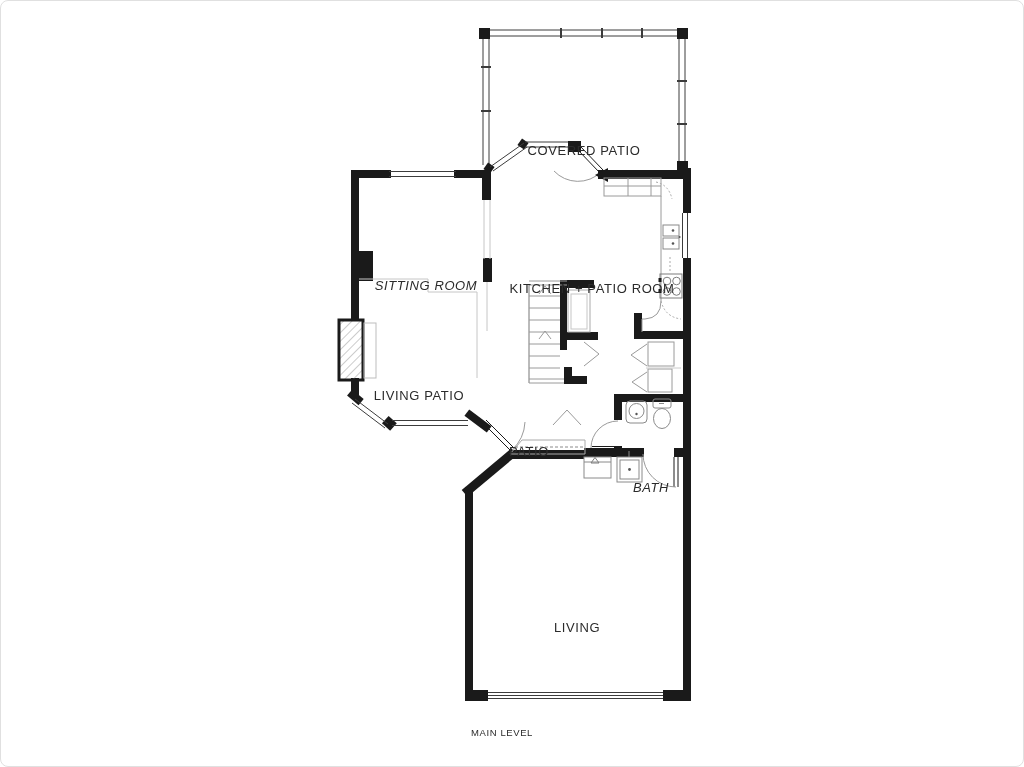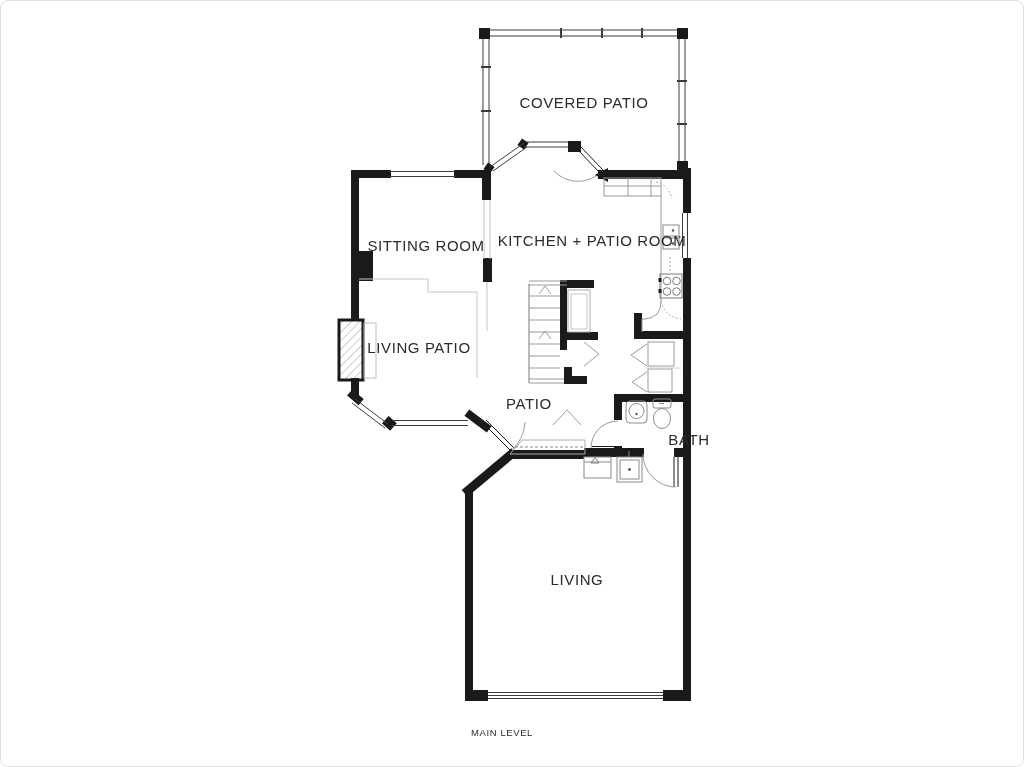--- a/index.html
+++ b/index.html
@@ -4,21 +4,21 @@
 <style>
   html,body{margin:0;padding:0;background:#ffffff;}
   #canvas{
     position:relative;width:1024px;height:767px;background:#ffffff;
     font-family:"Liberation Sans", sans-serif;overflow:hidden;
     border:1px solid #e0e0e0;border-radius:8px;box-sizing:border-box;
   }
   svg{position:absolute;left:0;top:0;}
   .room-label{
     position:absolute;transform:translate(-50%,-50%);
-    font-size:15px;letter-spacing:.6px;color:#2b2b2b;white-space:nowrap;
+    font-size:13px;letter-spacing:.6px;color:#2b2b2b;white-space:nowrap;margin-top:48px;
   }
   .level-label{
     position:absolute;transform:translate(-50%,-50%);
     font-size:9.5px;letter-spacing:.6px;color:#2b2b2b;white-space:nowrap;padding-left:16px;
   }
 </style>
 </head>
 <body>
 
 <div id="canvas">
@@ -245,21 +245,21 @@
   </g>
 
   <g stroke="#3c3c3c" stroke-width="1" fill="none">
     <line x1="487" y1="691.5" x2="662" y2="691.5"></line>
     <line x1="487" y1="694.5" x2="662" y2="694.5"></line>
     <line x1="487" y1="697.5" x2="662" y2="697.5"></line>
   </g>
 </svg>
 
 <div class="room-label" style="left:583px;top:101px;">COVERED PATIO</div>
-<div class="room-label" style="left:425px;top:244px;">SITTING ROOM</div>
+<div class="room-label" style="left:425px;top:236px;font-style:italic;">SITTING ROOM</div>
 <div class="room-label" style="left:591px;top:239px;">KITCHEN + PATIO ROOM</div>
 <div class="room-label" style="left:418px;top:346px;">LIVING PATIO</div>
 <div class="room-label" style="left:528px;top:402px;">PATIO</div>
-<div class="room-label" style="left:688px;top:438px;">BATH</div>
+<div class="room-label" style="left:650px;top:438px;font-style:italic;">BATH</div>
 <div class="room-label" style="left:576px;top:578px;">LIVING</div>
 <div class="level-label" style="left:493px;top:731px;">MAIN LEVEL</div>
 
 </div>
 
 </body></html>

